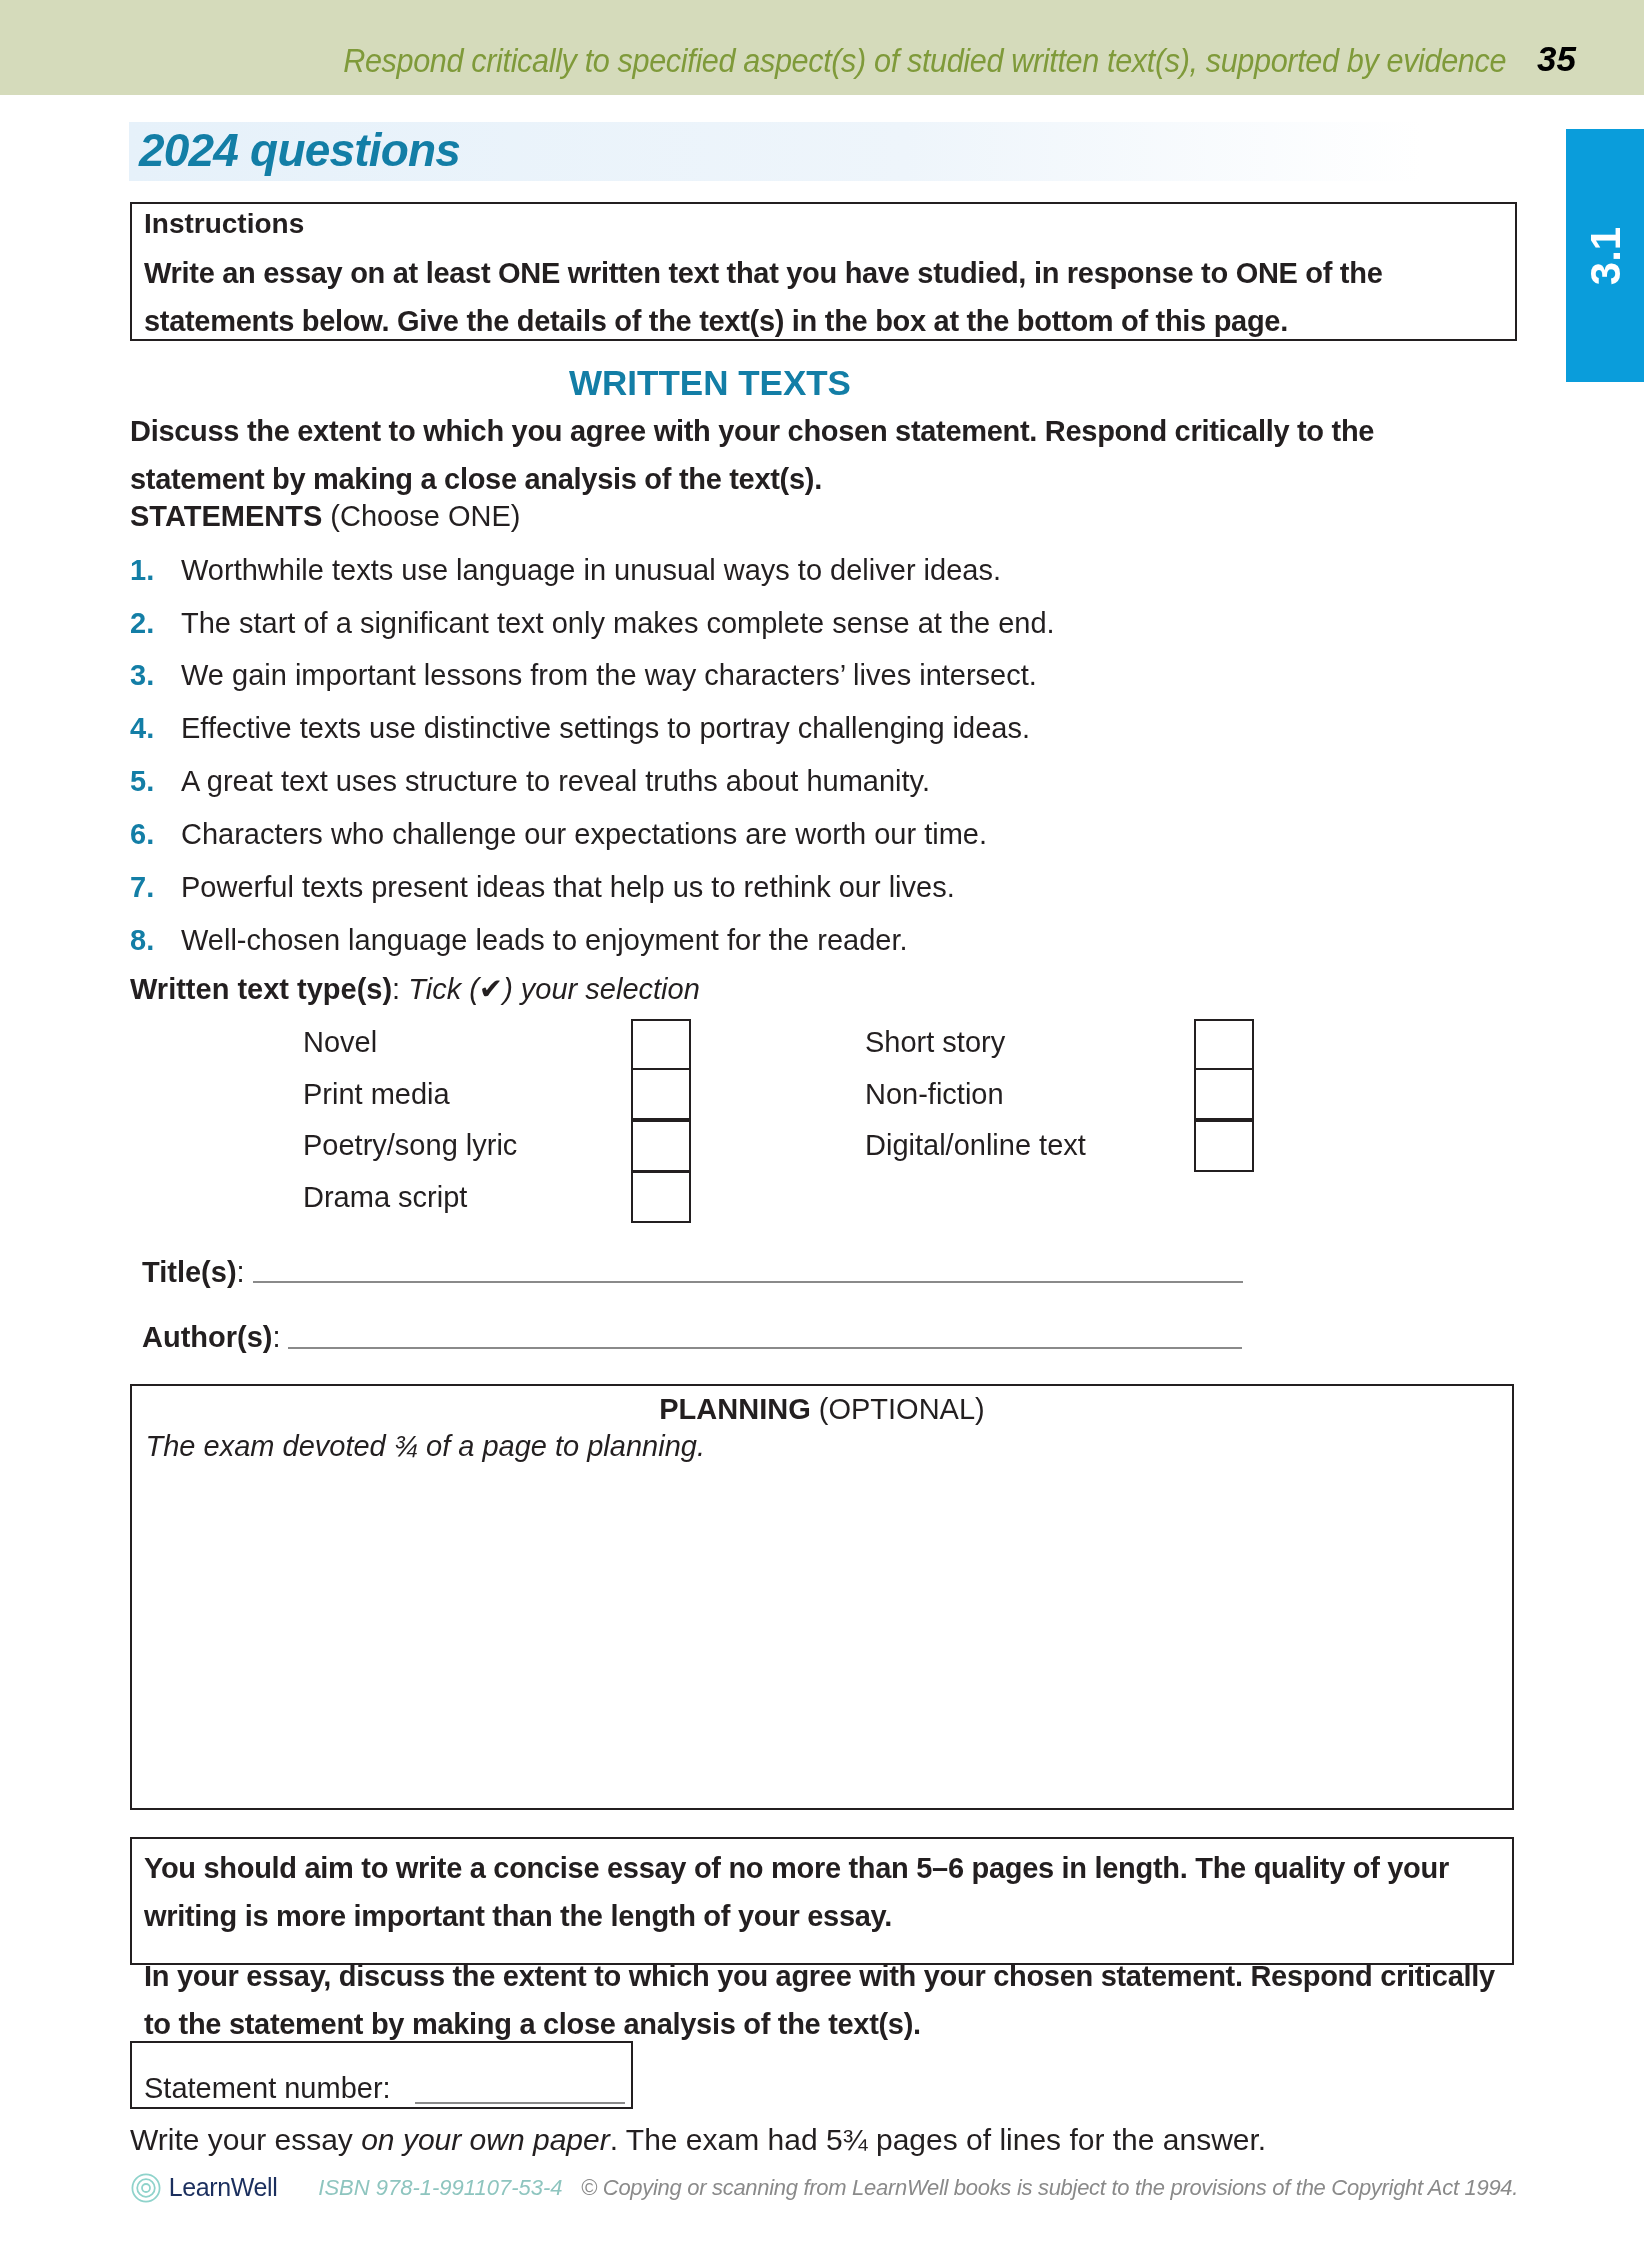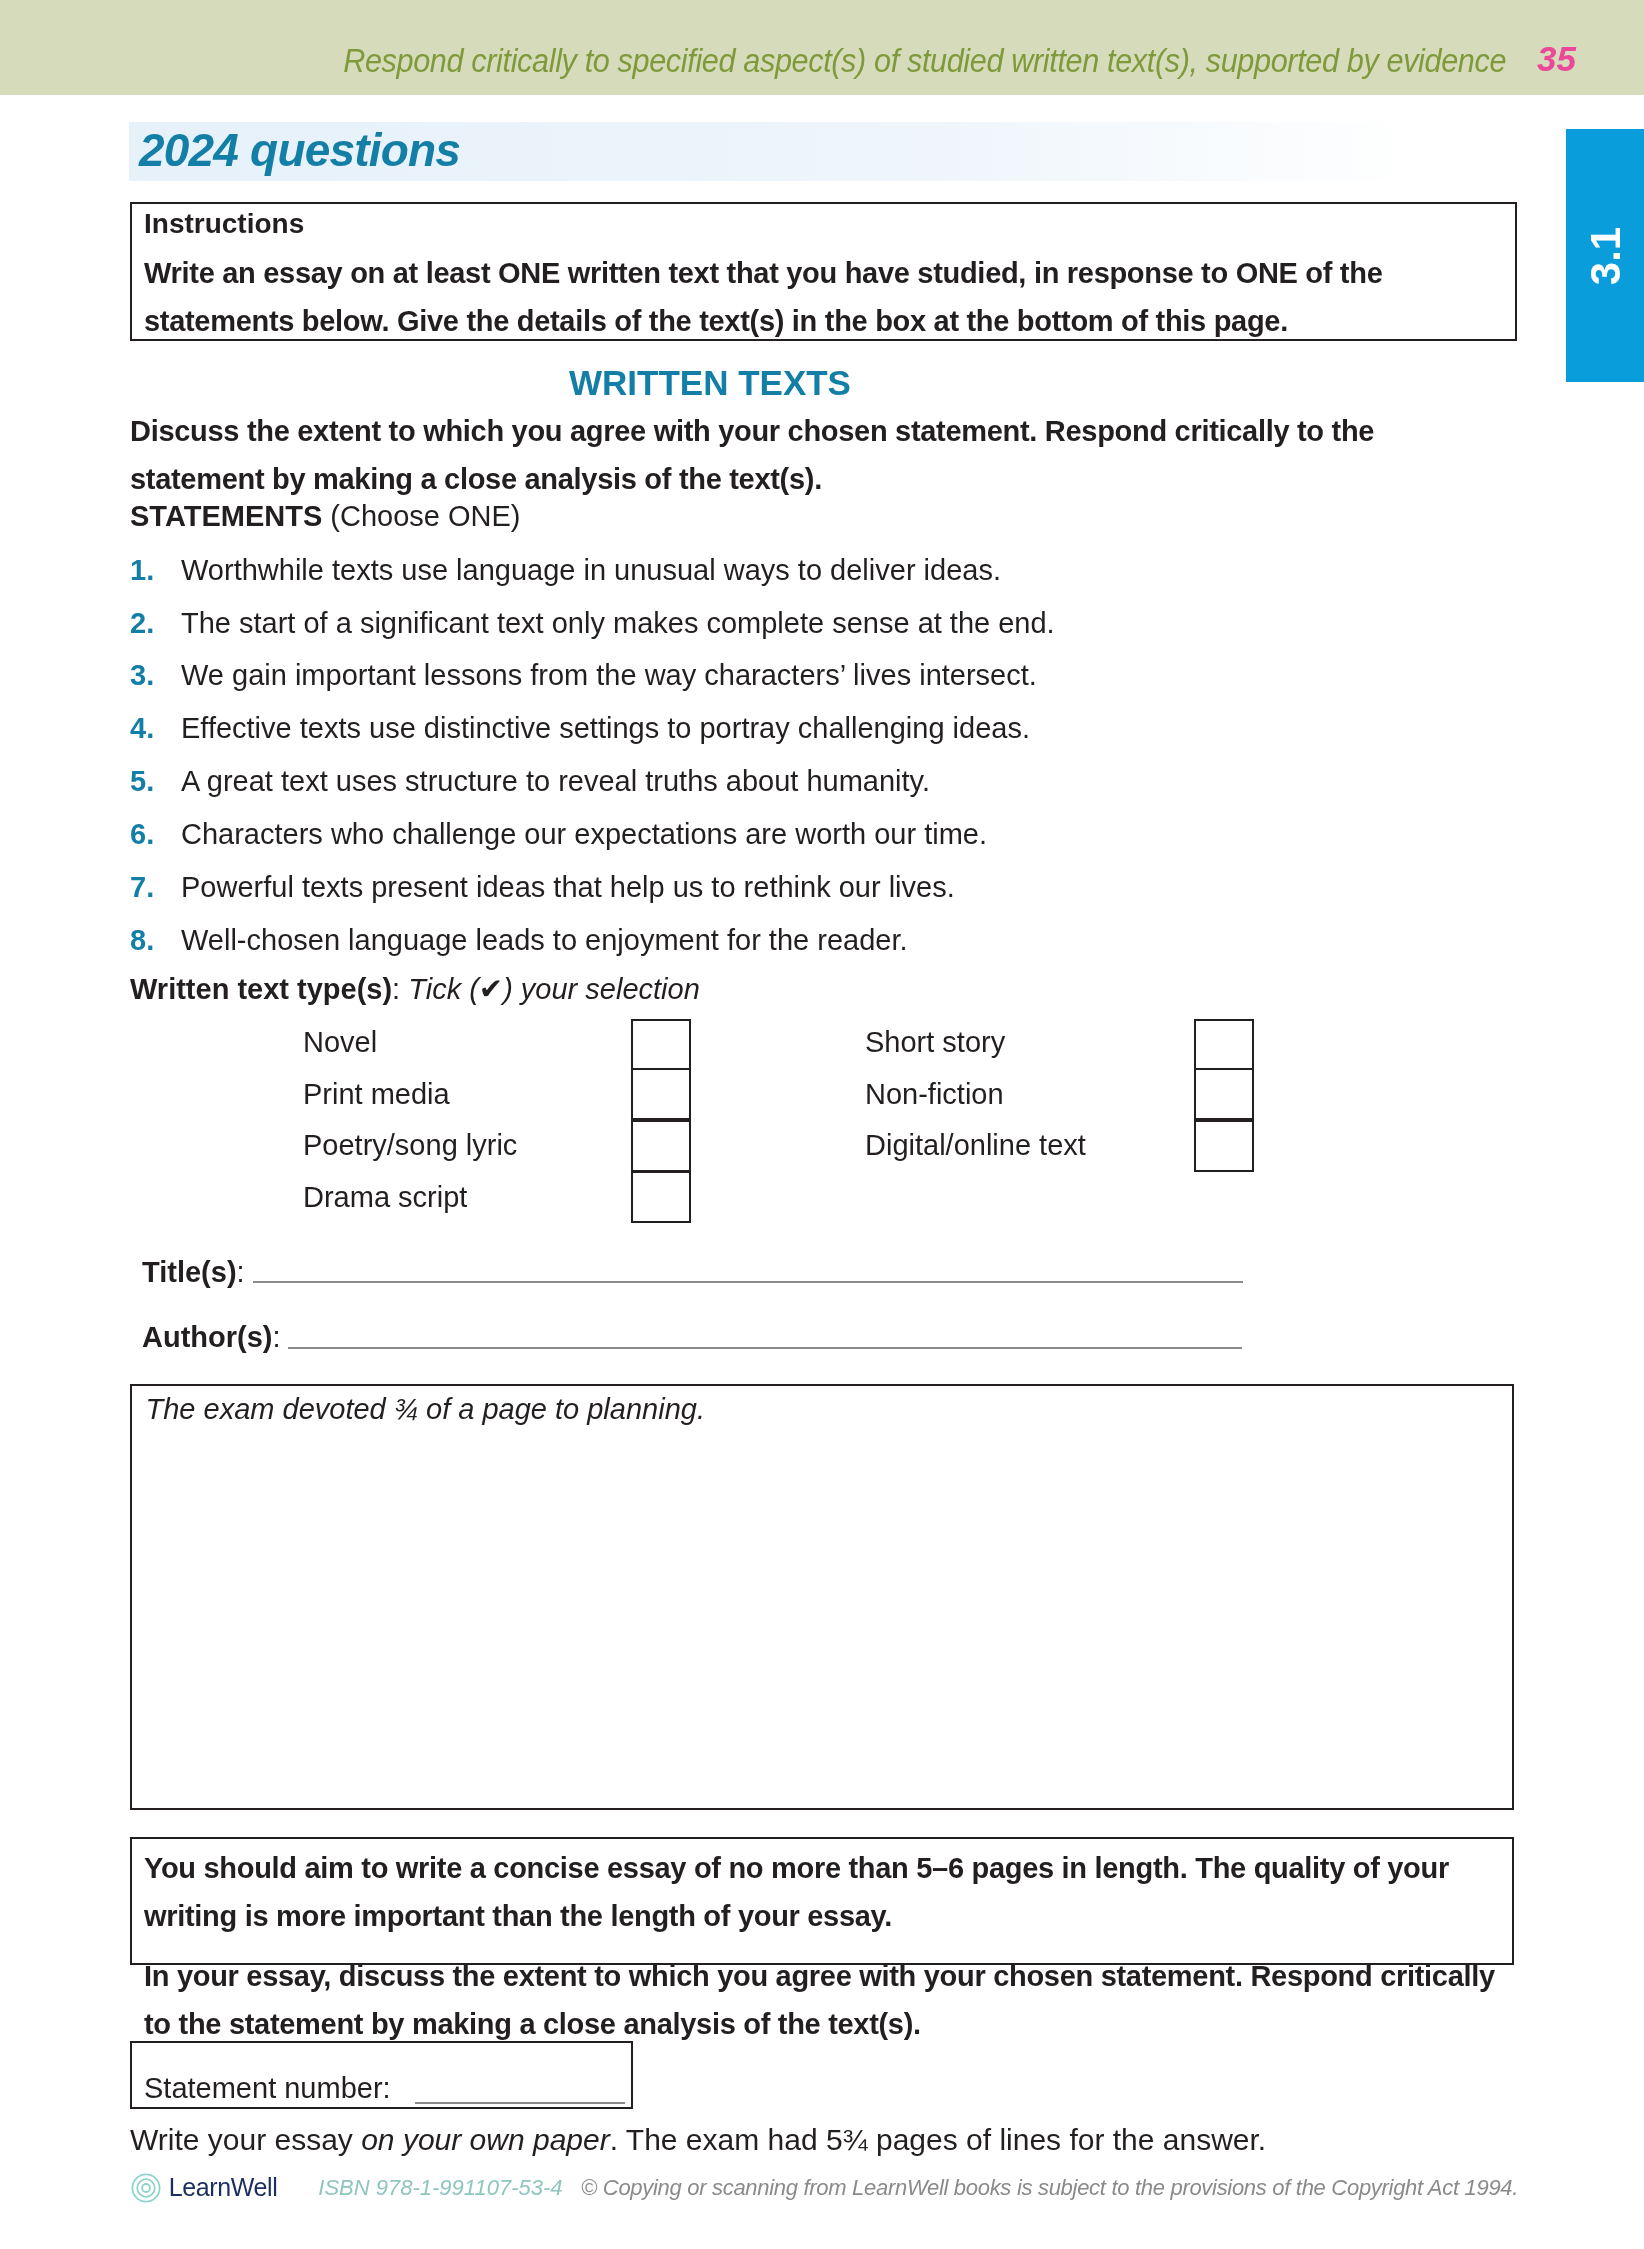--- a/index.html
+++ b/index.html
@@ -11,21 +11,21 @@
   .abs { position:absolute; }
   .header-band {
     left:0; top:0; width:1645px; height:95px; background:#d5dbbb;
   }
   .header-text {
     right:127px; top:41px; font-size:34px; font-style:italic; color:#7f9a3a;
     letter-spacing:-0.4px; white-space:nowrap;
     transform:scaleX(0.9); transform-origin:right center;
   }
   .header-page {
-    right:69px; top:39px; font-size:35px; font-style:italic; font-weight:bold; color:#ec4899;
+    right:69px; top:39px; font-size:35px; font-style:italic; font-weight:bold; color:#000000;
   }
   .title-band {
     left:129px; top:122px; width:1293px; height:59px;
     background:linear-gradient(to right, #e6f1fa 0%, #eef5fb 60%, #ffffff 100%);
   }
   .title-text {
     left:139px; top:123px; font-size:46px; font-weight:bold; font-style:italic; color:#137ea6;
     letter-spacing:-0.8px; white-space:nowrap;
   }
   .tab {
@@ -124,20 +124,21 @@
 <div class="abs checkbox" style="left:1194px; top:1068px;"></div>
 <div class="abs checkbox" style="left:1194px; top:1120px;"></div>
 
 <div class="abs field-label" style="left:142px; top:1256px;"><span>Title(s)</span><span style="font-weight:normal">:</span></div>
 <div class="abs rule" style="left:253px; top:1281px; width:990px;"></div>
 
 <div class="abs field-label" style="left:142px; top:1321px;"><span>Author(s)</span><span style="font-weight:normal">:</span></div>
 <div class="abs rule" style="left:288px; top:1347px; width:954px;"></div>
 
 <div class="abs box plan-box">
+  <div class="plan-title"><b>PLANNING</b><span> (OPTIONAL)</span></div>
   <div class="plan-note">The exam devoted ¾ of a page to planning.</div>
 </div>
 
 <div class="abs box essay-box body-text">
   <p>You should aim to write a concise essay of no more than 5–6 pages in length. The quality of your writing is more important than the length of your essay.</p>
   <p>In your essay, discuss the extent to which you agree with your chosen statement. Respond critically to the statement by making a close analysis of the text(s).</p>
 </div>
 
 <div class="abs box stmtnum-box">
   <span class="stmtnum-label">Statement number:</span>

